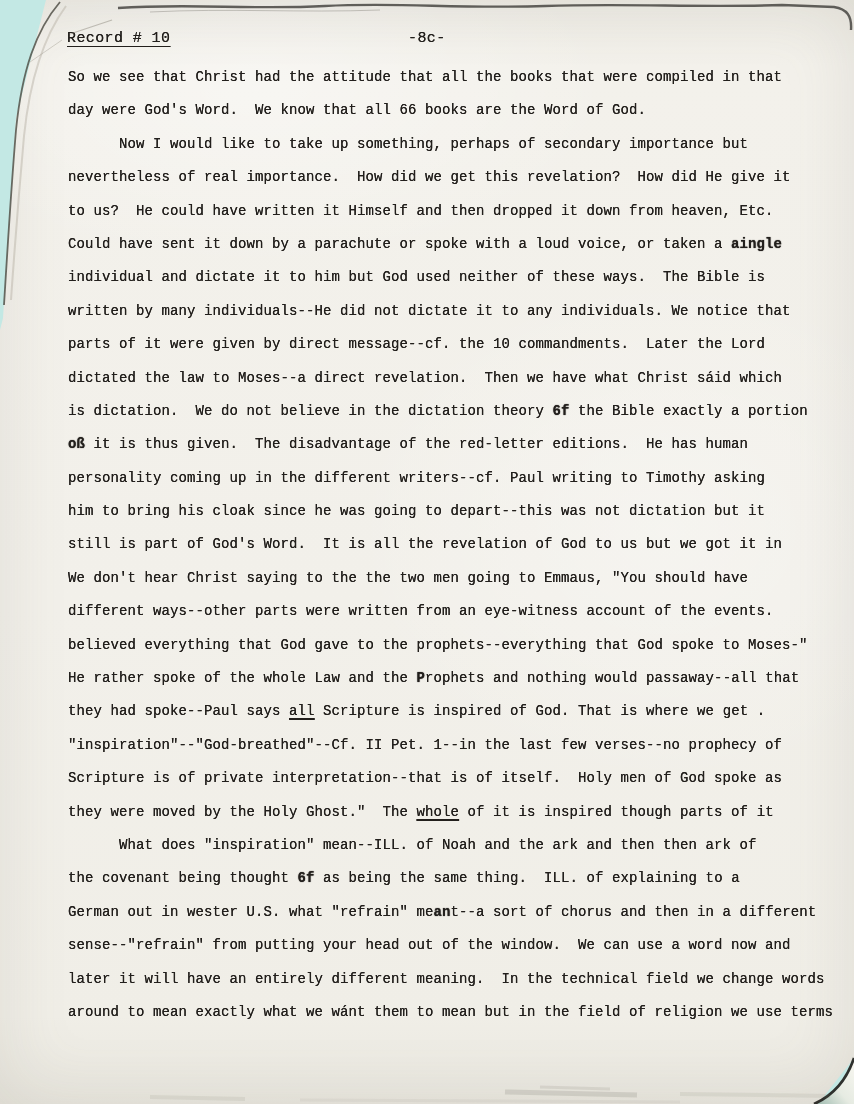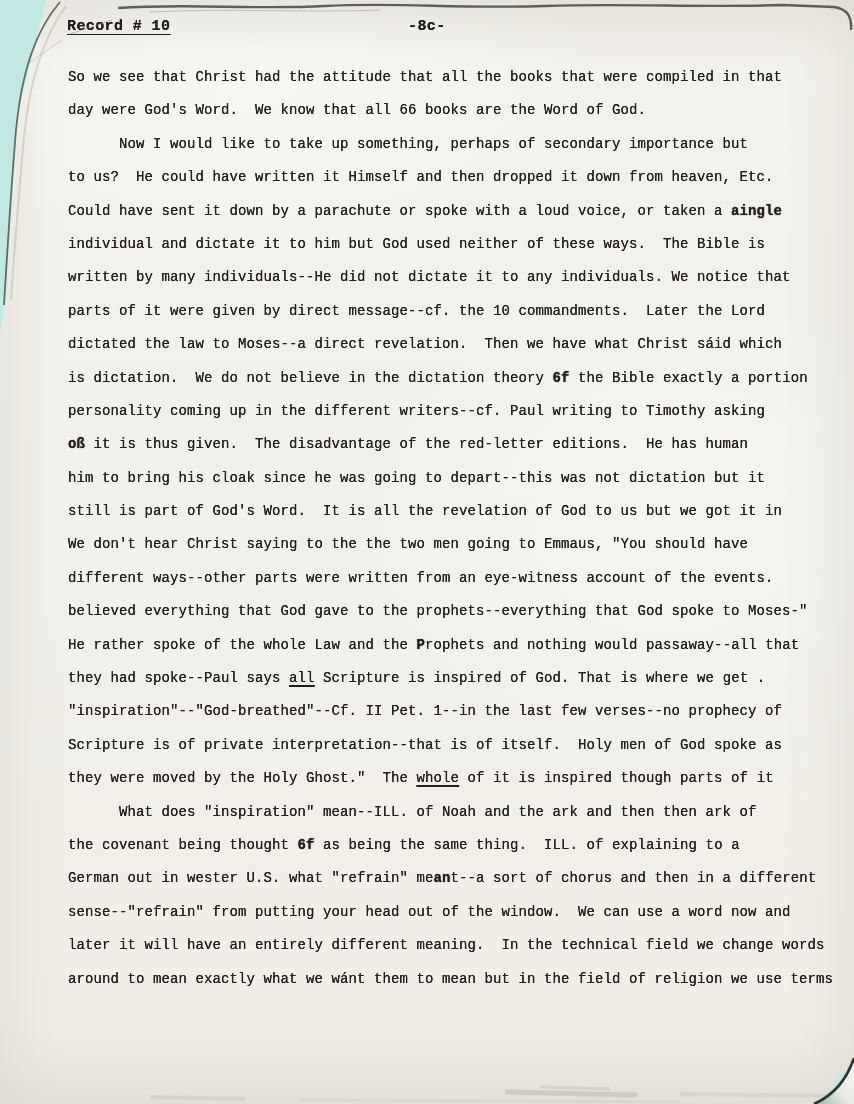--- a/index.html
+++ b/index.html
@@ -12,21 +12,21 @@
   .scene{position:relative;width:854px;height:1104px;}
   .paper{
     position:absolute;inset:0;
     background:
       radial-gradient(ellipse 600px 300px at 30% 8%, rgba(255,255,255,.38), transparent 60%),
       radial-gradient(ellipse 520px 420px at 78% 48%, rgba(255,255,255,.28), transparent 62%),
       linear-gradient(180deg,#edebe4 0%,#f3f1eb 6%,#f2f0ea 55%,#f0eee7 92%,#e9e7df 100%);
     box-shadow:inset 0 0 70px rgba(120,115,100,.14);
     clip-path:polygon(46px 0, 100% 0, 100% 1058px, 818px 100%, 0 100%, 0 330px, 3px 318px, 16px 118px);
   }
-  .header{position:absolute;top:18px;left:0;width:100%;height:24px;font-weight:bold;}
+  .header{position:absolute;top:30px;left:0;width:100%;height:24px;}
   .record{
     position:absolute;left:67px;top:0;
     font-size:15px;color:var(--ink,#211f1c);
     text-decoration:underline;text-underline-offset:4px;
     text-shadow:0 0 .6px currentColor;letter-spacing:.4px;
   }
   .pageno{
     position:absolute;left:408px;top:0;
     font-size:15px;color:var(--ink,#211f1c);
     text-shadow:0 0 .6px currentColor;letter-spacing:.4px;text-align:right;
@@ -50,29 +50,30 @@
 
   <div class="paper">
     <div class="header">
       <span class="record">Record # 10</span>
       <span class="pageno">-8c-</span>
     </div>
     <div class="body-text">
         <div class="line"><span>So we see that Christ had the attitude that all the books that were compiled in that</span></div>
         <div class="line"><span>day were God's Word.  We know that all 66 books are the Word of God.</span></div>
         <div class="line"><span>      Now I would like to take up something, perhaps of secondary importance but</span></div>
+        <div class="line"><span>nevertheless of real importance.  How did we get this revelation?  How did He give it</span></div>
         <div class="line"><span>to us?  He could have written it Himself and then dropped it down from heaven, Etc.</span></div>
         <div class="line"><span>Could have sent it down by a parachute or spoke with a loud voice, or taken a </span><span class="b">aingle</span></div>
         <div class="line"><span>individual and dictate it to him but God used neither of these ways.  The Bible is</span></div>
         <div class="line"><span>written by many individuals--He did not dictate it to any individuals. We notice that</span></div>
         <div class="line"><span>parts of it were given by direct message--cf. the 10 commandments.  Later the Lord</span></div>
         <div class="line"><span>dictated the law to Moses--a direct revelation.  Then we have what Christ sáid which</span></div>
         <div class="line"><span>is dictation.  We do not believe in the dictation theory </span><span class="b">6f</span><span> the Bible exactly a portion</span></div>
+        <div class="line"><span class="b">oß</span><span> it is thus given.  The disadvantage of the red-letter editions.  He has human</span></div>
         <div class="line"><span>personality coming up in the different writers--cf. Paul writing to Timothy asking</span></div>
-        <div class="line"><span class="b">oß</span><span> it is thus given.  The disadvantage of the red-letter editions.  He has human</span></div>
         <div class="line"><span>him to bring his cloak since he was going to depart--this was not dictation but it</span></div>
         <div class="line"><span>still is part of God's Word.  It is all the revelation of God to us but we got it in</span></div>
         <div class="line"><span>We don't hear Christ saying to the the two men going to Emmaus, "You should have</span></div>
         <div class="line"><span>different ways--other parts were written from an eye-witness account of the events.</span></div>
         <div class="line"><span>believed everything that God gave to the prophets--everything that God spoke to Moses-"</span></div>
         <div class="line"><span>He rather spoke of the whole Law and the </span><span class="b">P</span><span>rophets and nothing would passaway--all that</span></div>
         <div class="line"><span>they had spoke--Paul says </span><span class="u">all</span><span> Scripture is inspired of God. That is where we get .</span></div>
         <div class="line"><span>"inspiration"--"God-breathed"--Cf. II Pet. 1--in the last few verses--no prophecy of</span></div>
         <div class="line"><span>Scripture is of private interpretation--that is of itself.  Holy men of God spoke as</span></div>
         <div class="line"><span>they were moved by the Holy Ghost."  The </span><span class="u">whole</span><span> of it is inspired though parts of it</span></div>

